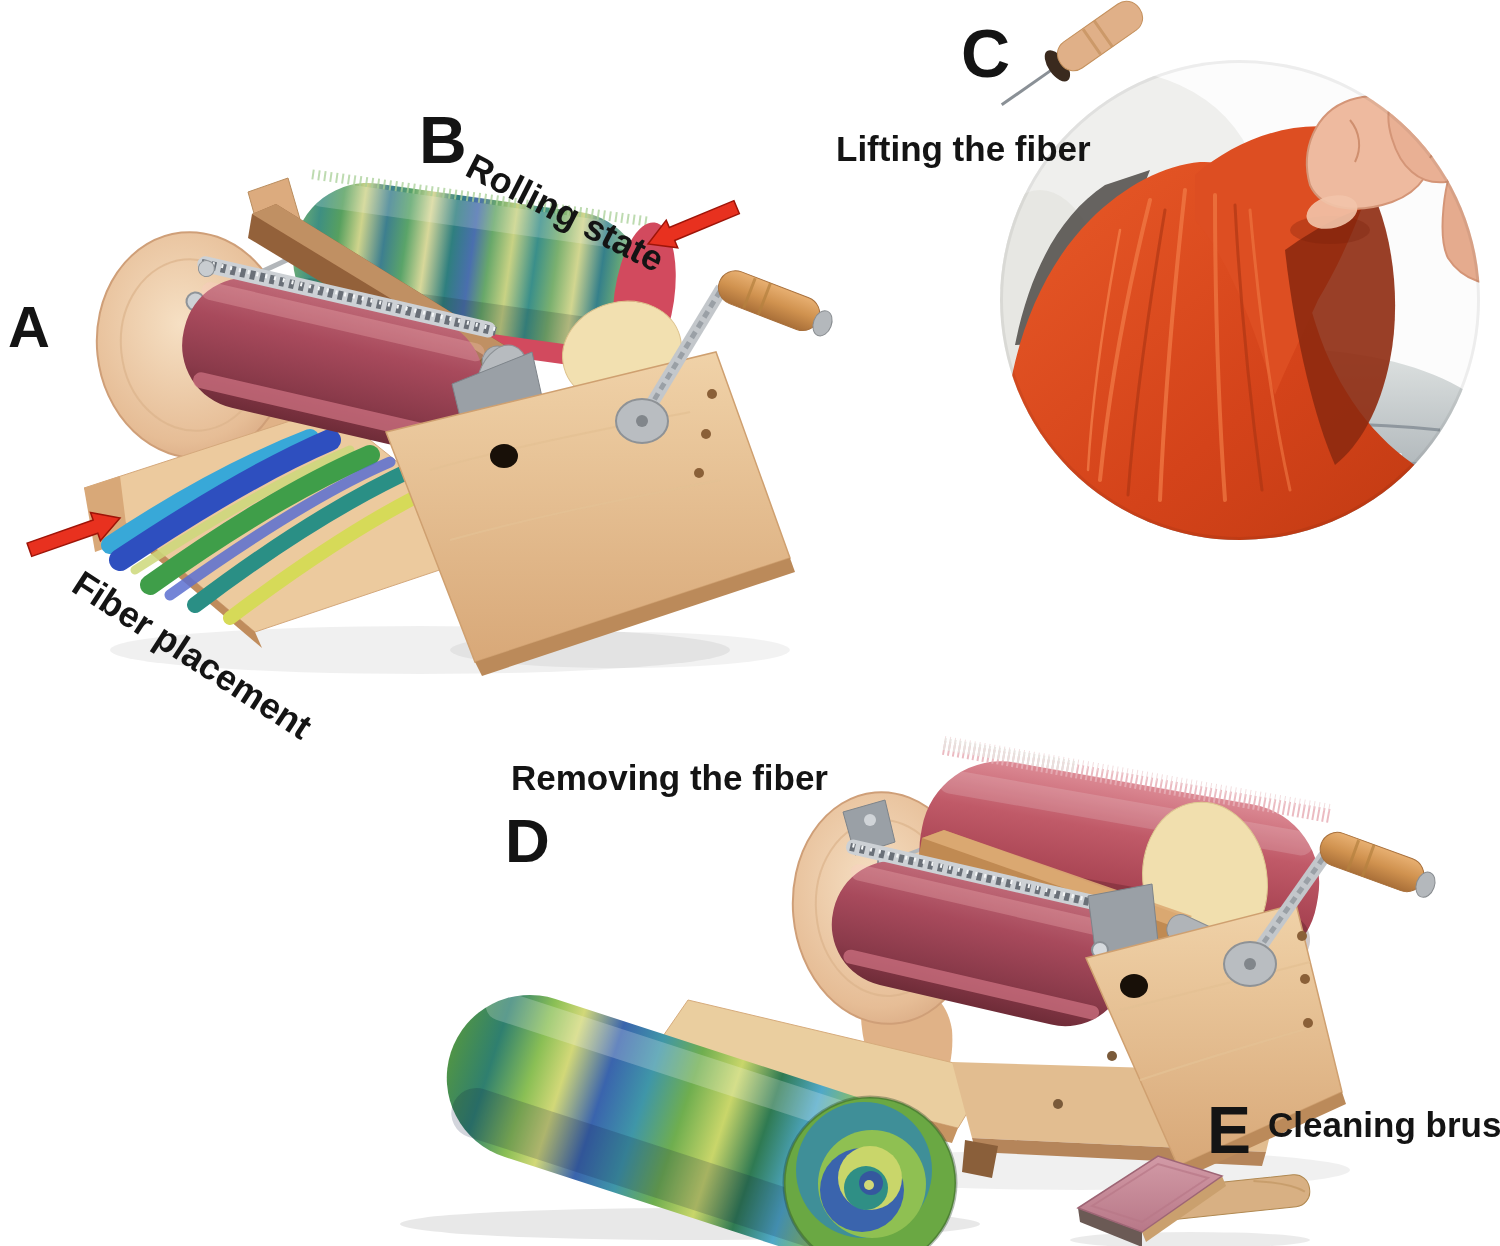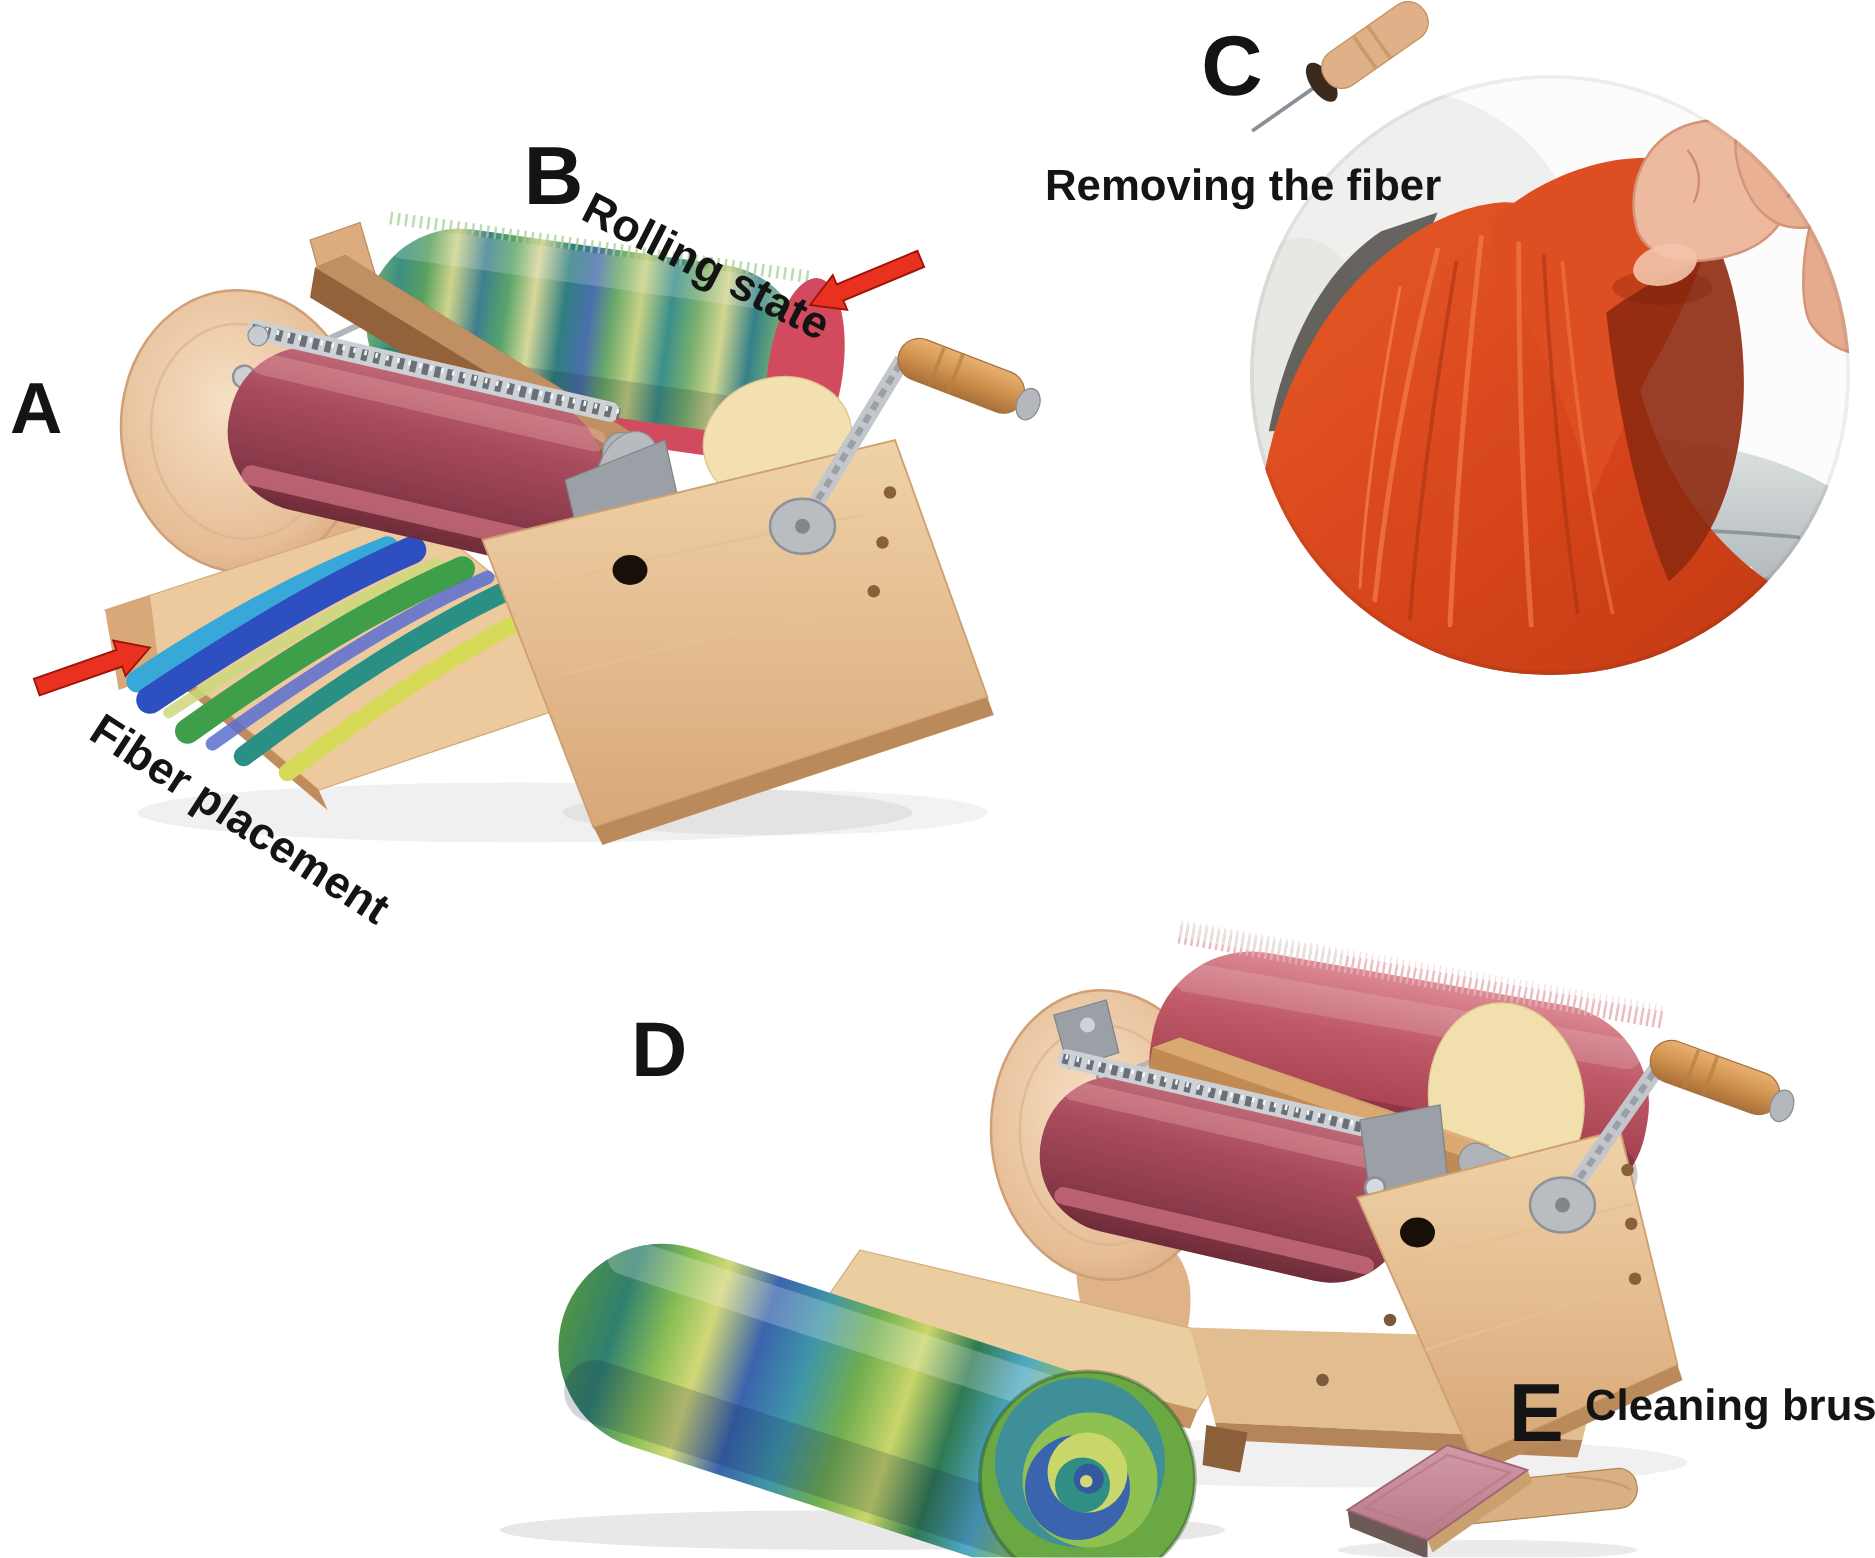--- a/index.html
+++ b/index.html
@@ -366,19 +366,20 @@
   </g>
   <g transform="translate(120,518) rotate(160.7)">
     <path d="M0,0 L26,-15 L26,-7 L96,-7 L96,7 L26,7 L26,15 Z" stroke="#9e1408" stroke-width="1.5" fill="#e8311f"></path>
   </g>
 </svg>
 
 <div class="lbl big lbl-a">A</div>
 <div class="lbl big lbl-b">B</div>
 <div class="lbl cap-rolling cap">Rolling state</div>
 <div class="lbl big lbl-c">C</div>
-<div class="lbl cap cap-lifting">Removing the fiber</div>
+<div class="lbl cap cap-lifting">Lifting the fiber</div>
 <div class="lbl cap cap-fiber-placement">Fiber placement</div>
+<div class="lbl cap cap-removing">Removing the fiber</div>
 <div class="lbl big lbl-d">D</div>
 <div class="lbl big lbl-e">E</div>
 <div class="lbl cap cap-cleaning">Cleaning brush</div>
 
 </div>
 
 </body></html>

